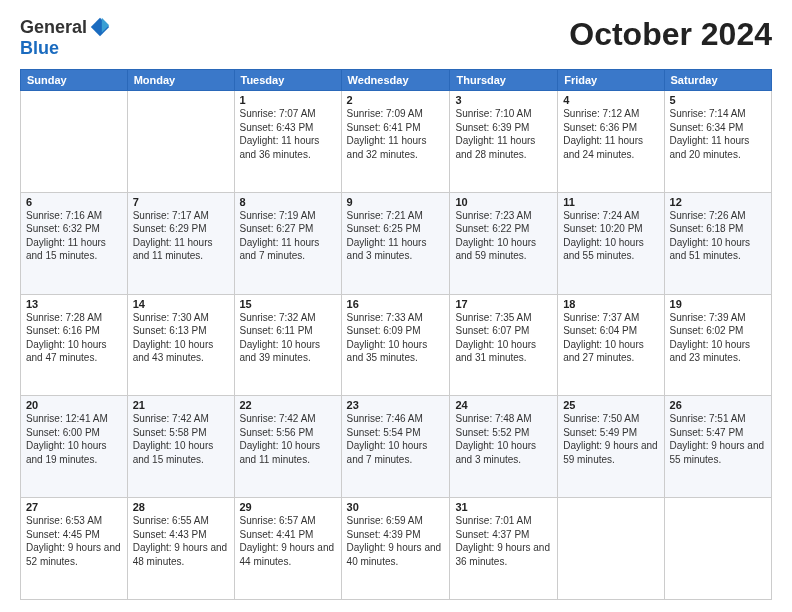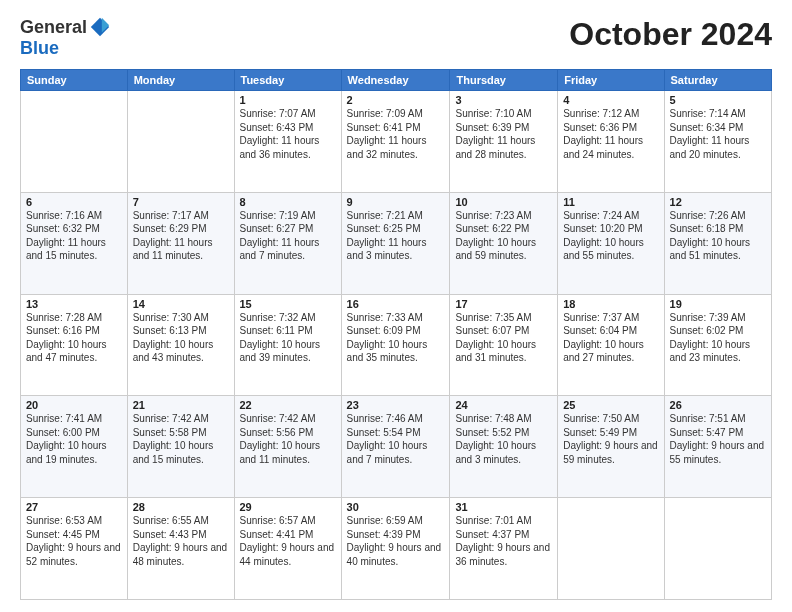--- a/index.html
+++ b/index.html
@@ -257,21 +257,21 @@
           <td>
             <span class="day-number">19</span>
             <div class="day-detail">Sunrise: 7:39 AM
 Sunset: 6:02 PM
 Daylight: 10 hours and 23 minutes.</div>
           </td>
         </tr>
         <tr>
           <td>
             <span class="day-number">20</span>
-            <div class="day-detail">Sunrise: 7:41 AM
+            <div class="day-detail">Sunrise: 12:41 AM
 Sunset: 6:00 PM
 Daylight: 10 hours and 19 minutes.</div>
           </td>
           <td>
             <span class="day-number">21</span>
             <div class="day-detail">Sunrise: 7:42 AM
 Sunset: 5:58 PM
 Daylight: 10 hours and 15 minutes.</div>
           </td>
           <td>

